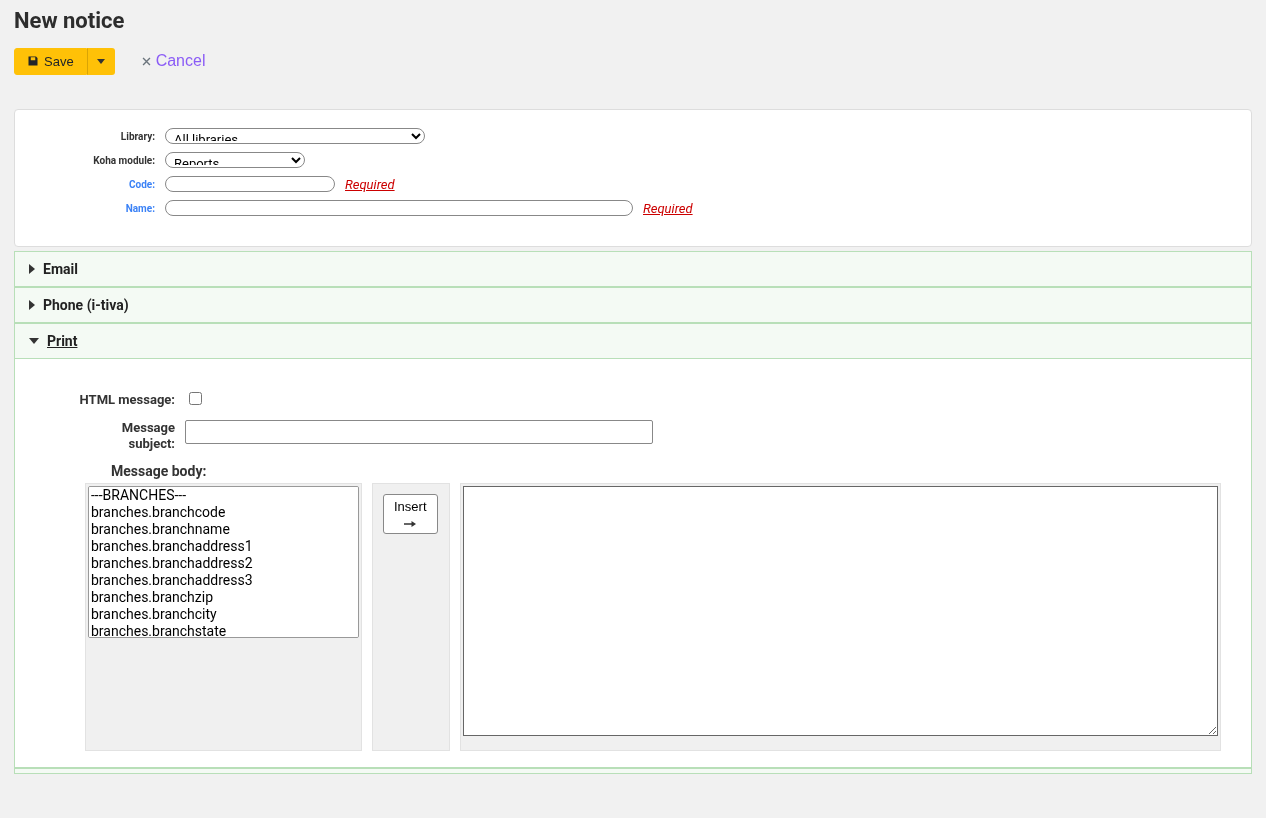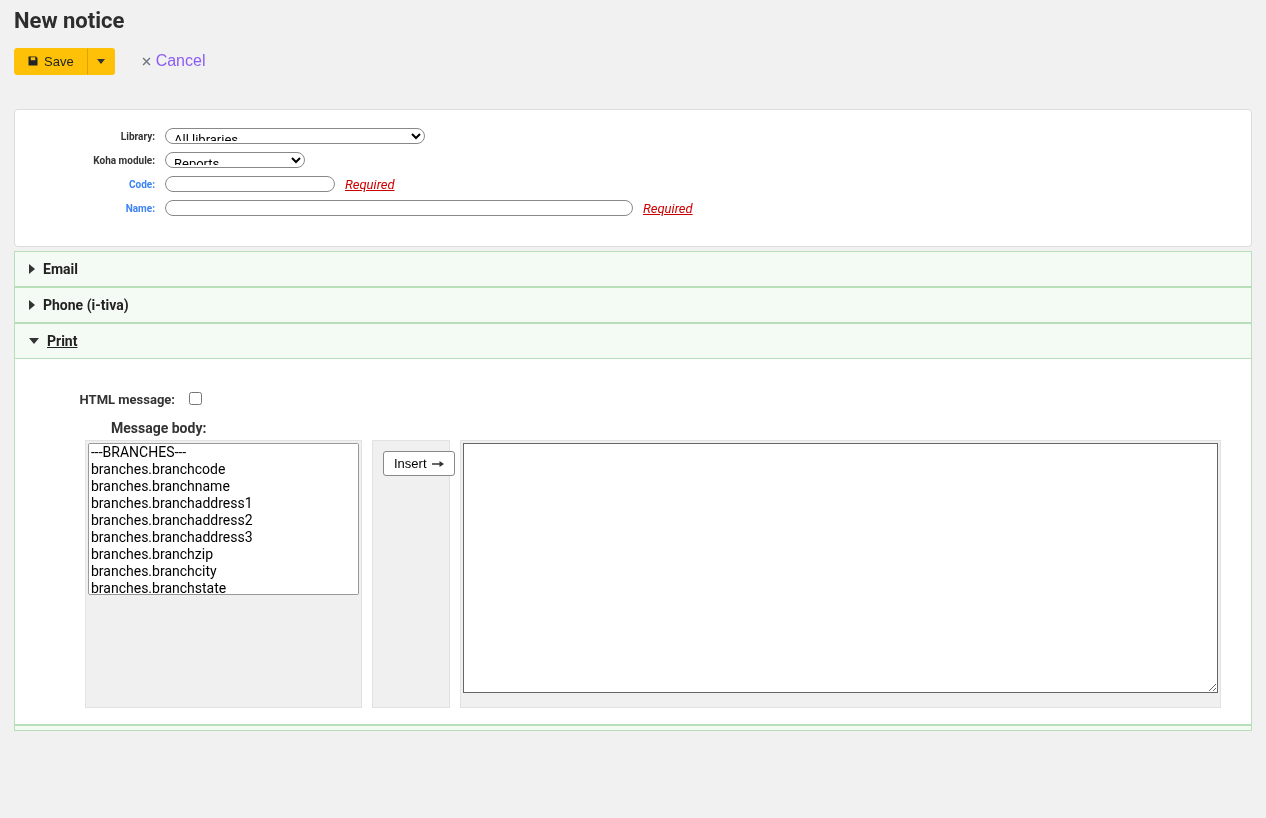--- a/index.html
+++ b/index.html
@@ -143,20 +143,21 @@
     margin: 8px;
     background: #fff;
     border: 1px solid #888;
     border-radius: 3px;
     padding: 4px 10px;
     cursor: pointer;
     display: inline-flex;
     align-items: center;
     gap: 5px;
     font-size: 13px;
+    flex-direction: column;
   }
   textarea.body-area {
     display: block;
     width: 100%;
     height: 250px;
     border: 1px solid #666;
     resize: both;
     font-family: inherit;
     font-size: 13px;
     background: #fff;
@@ -249,20 +250,27 @@
       <span class="tri-down"></span>
       <span class="title-text">Print</span>
     </div>
     <div class="acc-body">
 
       <div class="body-field-row">
         <div class="bf-label">HTML message:</div>
         <input type="checkbox" style="">
       </div>
 
+      <div class="body-field-row">
+        <div class="bf-label two-line">
+          <span>Message</span><br>
+          <span>subject:</span>
+        </div>
+        <input id="in-subject" type="text" value="" style="">
+      </div>
 
       <div class="mb-label">Message body:</div>
 
       <div class="body-grid">
         <div class="col col-list">
           <select class="field-list" size="9" id="field-list">
               <option>---BRANCHES---</option>
               <option>branches.branchcode</option>
               <option>branches.branchname</option>
               <option>branches.branchaddress1</option>

